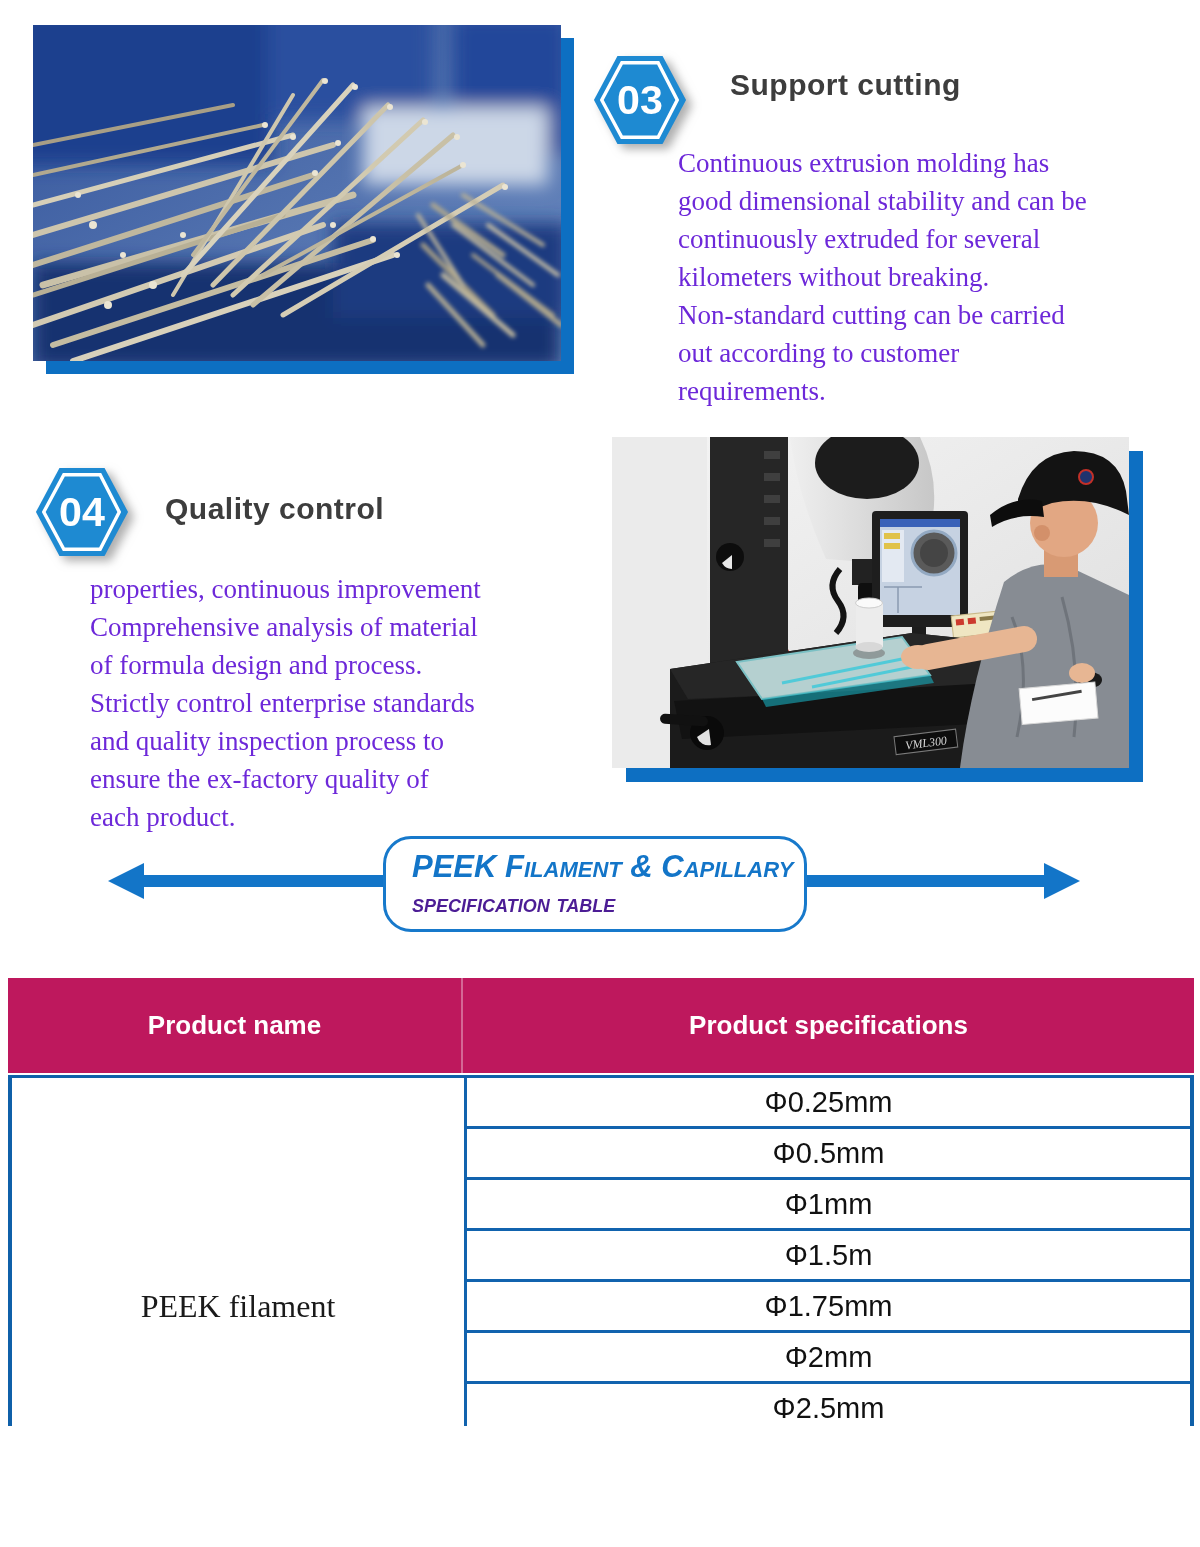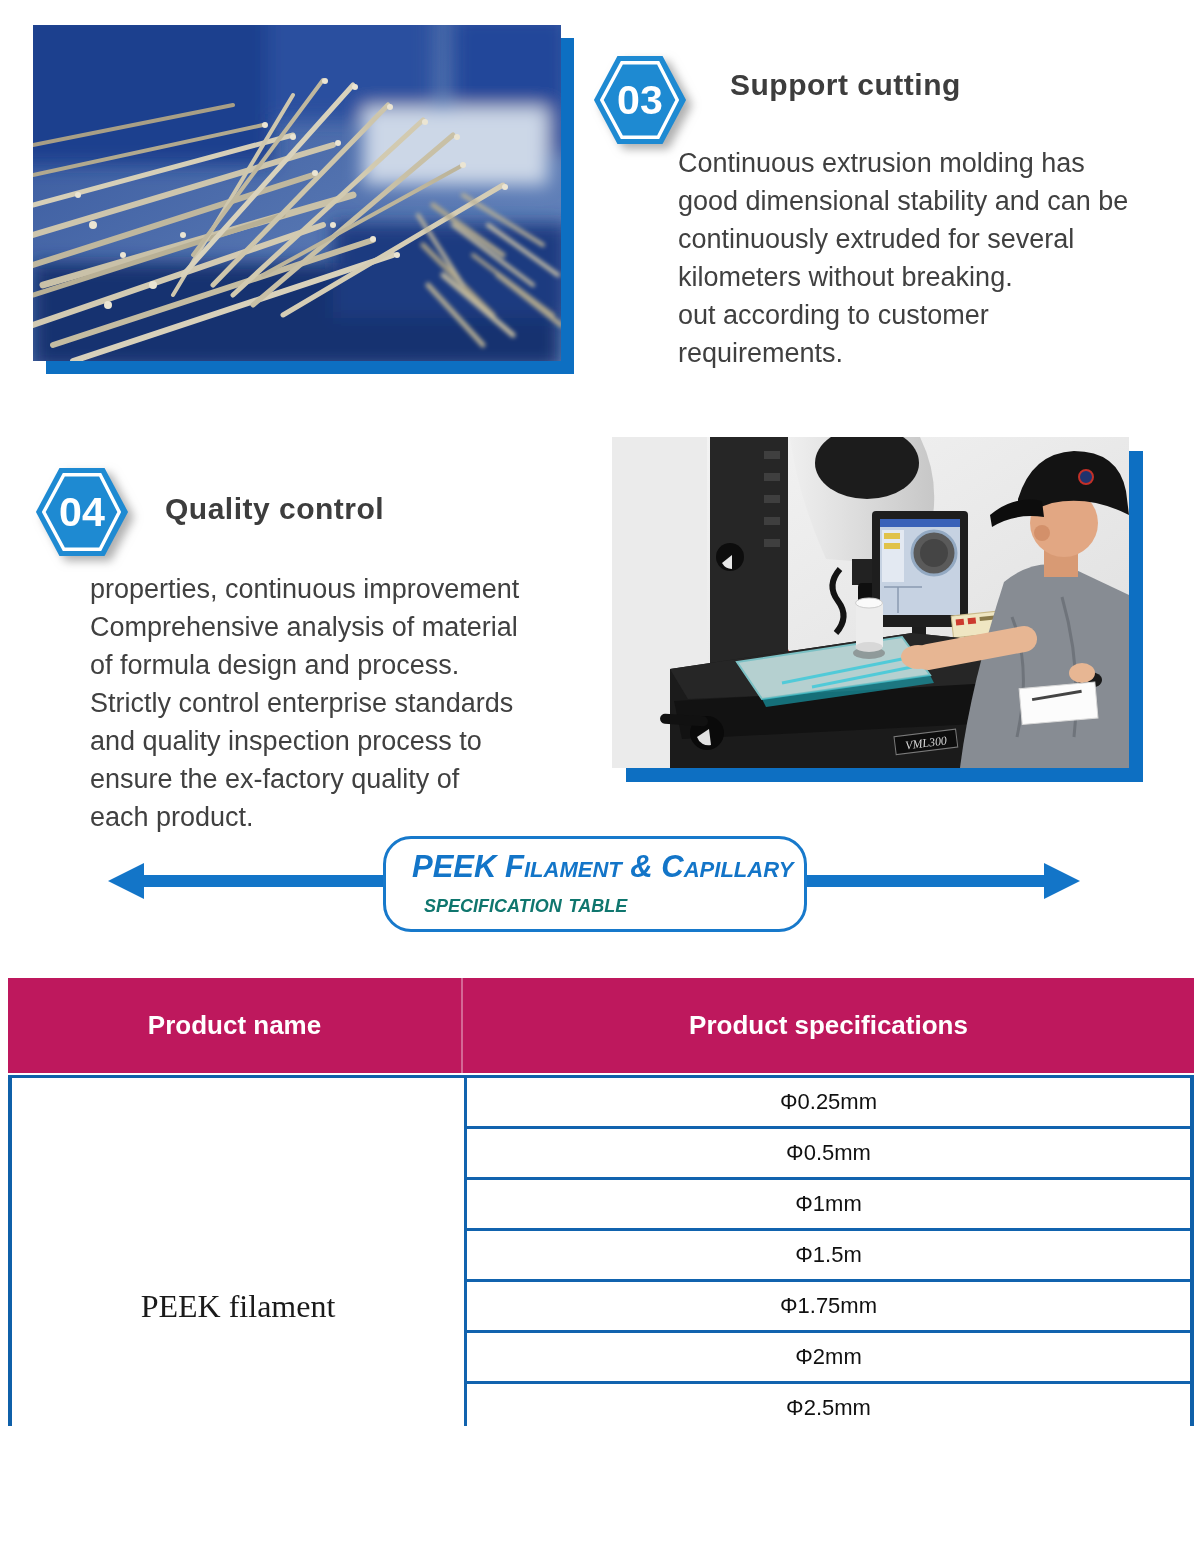--- a/index.html
+++ b/index.html
@@ -13,49 +13,49 @@
 
   .badge{position:absolute;width:98px;height:96px;filter:drop-shadow(6px 5px 5px rgba(110,110,110,.55));}
   #badge-03{left:591px;top:52px;}
   #badge-04{left:33px;top:464px;}
   .badge text{font-family:"Liberation Sans",sans-serif;font-weight:bold;}
 
   .section-title{position:absolute;font-size:30px;font-weight:bold;color:#3d3d3d;letter-spacing:.5px;white-space:nowrap;}
   #support-title{left:730px;top:68px;}
   #quality-title{left:165px;top:492px;}
 
-  .para{position:absolute;font-size:27px;line-height:38px;color:#404040;}
+  .para{position:absolute;font-size:27px;line-height:38px;color:#6d28d9;font-family:Liberation Serif, serif;}
   #support-para{left:678px;top:144px;}
   #quality-para{left:90px;top:570px;}
 
   .arrow{position:absolute;z-index:1;}
   #arrow-left{left:108px;top:861px;width:277px;height:40px;}
   #arrow-right{left:805px;top:861px;width:275px;height:40px;}
   .arrow polygon{fill:#1375c8;}
 
   #banner-box{position:absolute;left:383px;top:836px;width:424px;height:96px;background:#fff;
               border:3px solid #1779cb;border-radius:28px;box-sizing:border-box;
               padding:9px 0 0 26px;z-index:2;}
   .banner-title{font-style:italic;font-variant:small-caps;color:#1375c8;font-size:31px;
                 font-weight:600;line-height:38px;white-space:nowrap;}
-  .banner-sub{font-style:italic;font-variant:small-caps;color:#0f766e;font-size:25px;
-              font-weight:600;line-height:34px;white-space:nowrap;margin-left:12px;}
+  .banner-sub{font-style:italic;font-variant:small-caps;color:#4c1d95;font-size:25px;
+              font-weight:600;line-height:34px;white-space:nowrap;}
 
   #spec-table{position:absolute;left:8px;top:978px;width:1186px;}
   .thead{display:flex;height:95px;background:#be185d;color:#fff;font-weight:bold;font-size:26px;}
   .th{display:flex;align-items:center;justify-content:center;box-sizing:border-box;}
   .th-name{width:455px;border-right:2px solid rgba(255,255,255,.35);}
   .th-spec{flex:1;}
   .tbody{display:flex;border:4px solid #0f60a9;border-top-width:3px;margin-top:2px;box-sizing:border-box;background:#fff;}
   .name-cell{width:452px;display:flex;align-items:center;justify-content:center;
              border-right:3px solid #1163ae;font-family:"Liberation Serif",serif;
              font-size:32px;color:#1a1a1a;}
   .spec-col{flex:1;}
   .spec-row{height:48px;display:flex;align-items:center;justify-content:center;
-            font-size:22px;color:#111;}
+            font-size:29px;color:#111;}
   .spec-row + .spec-row{border-top:3px solid #1163ae;}
 </style>
 </head>
 <body>
 
 <div id="canvas">
 
   <div id="filament-photo" class="photo">
     <svg viewBox="0 0 528 336" preserveAspectRatio="none">
       <defs>
@@ -142,20 +142,21 @@
     <polygon points="27,3 73,3 97,48 73,93 27,93 3,48" fill="#1e8ad2"></polygon>
     <polygon points="31.5,10 68.5,10 88,48 68.5,86 31.5,86 11,48" fill="none" stroke="#ffffff" stroke-width="3.5"></polygon>
     <text x="50" y="62" text-anchor="middle" font-size="42" fill="#ffffff">03</text>
   </svg>
   <div id="support-title" class="section-title">Support cutting</div>
   <div id="support-para" class="para">
     <div>Continuous extrusion molding has</div>
     <div>good dimensional stability and can be</div>
     <div>continuously extruded for several</div>
     <div>kilometers without breaking.</div>
+    <div>Non-standard cutting can be carried</div>
     <div>out according to customer</div>
     <div>requirements.</div>
   </div>
 
   <svg id="badge-04" class="badge" viewBox="0 0 100 96">
     <polygon points="27,3 73,3 97,48 73,93 27,93 3,48" fill="#1e8ad2"></polygon>
     <polygon points="31.5,10 68.5,10 88,48 68.5,86 31.5,86 11,48" fill="none" stroke="#ffffff" stroke-width="3.5"></polygon>
     <text x="50" y="62" text-anchor="middle" font-size="42" fill="#ffffff">04</text>
   </svg>
   <div id="quality-title" class="section-title">Quality control</div>

